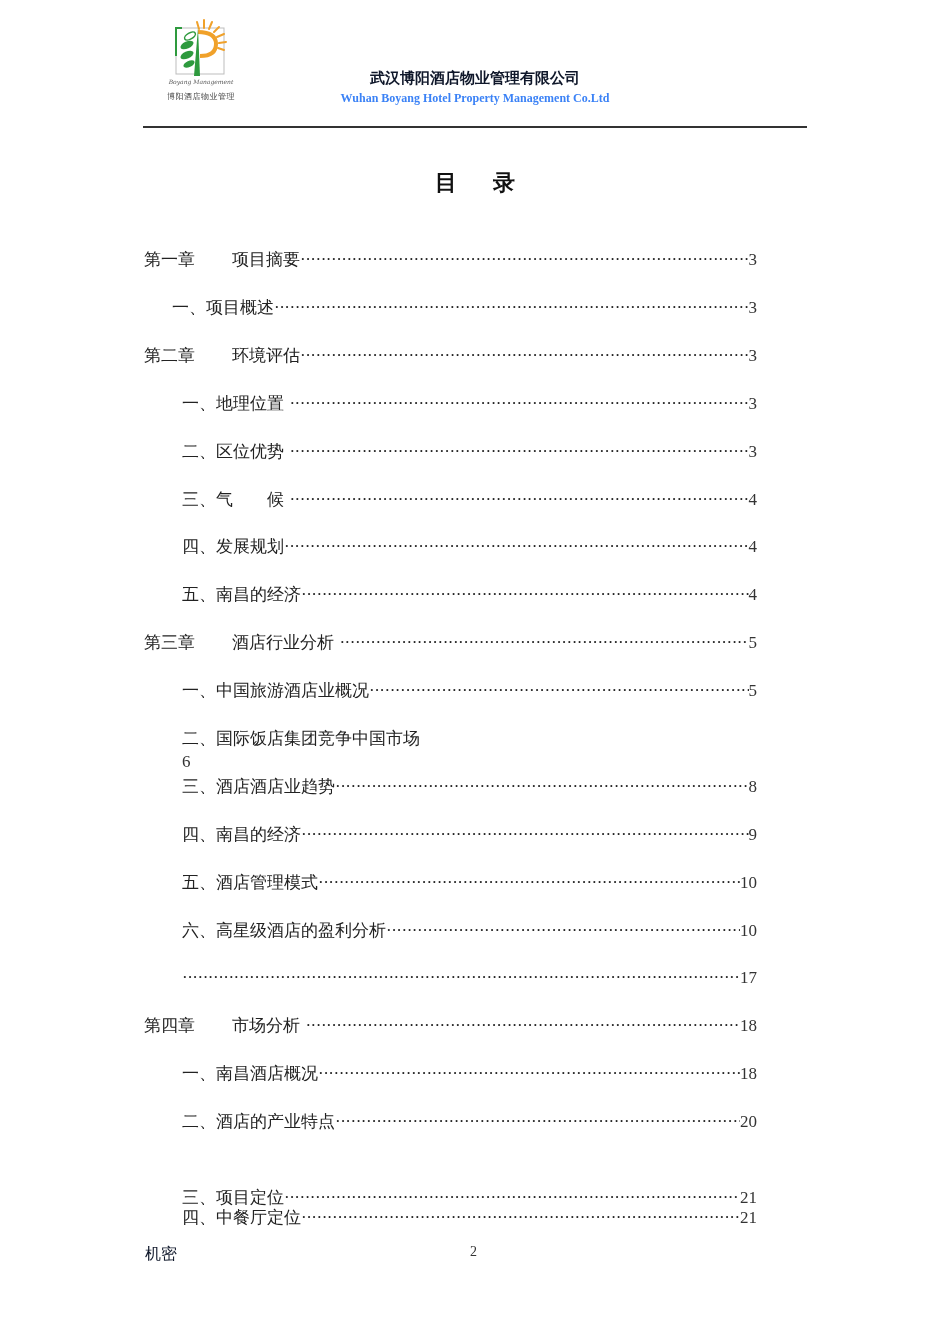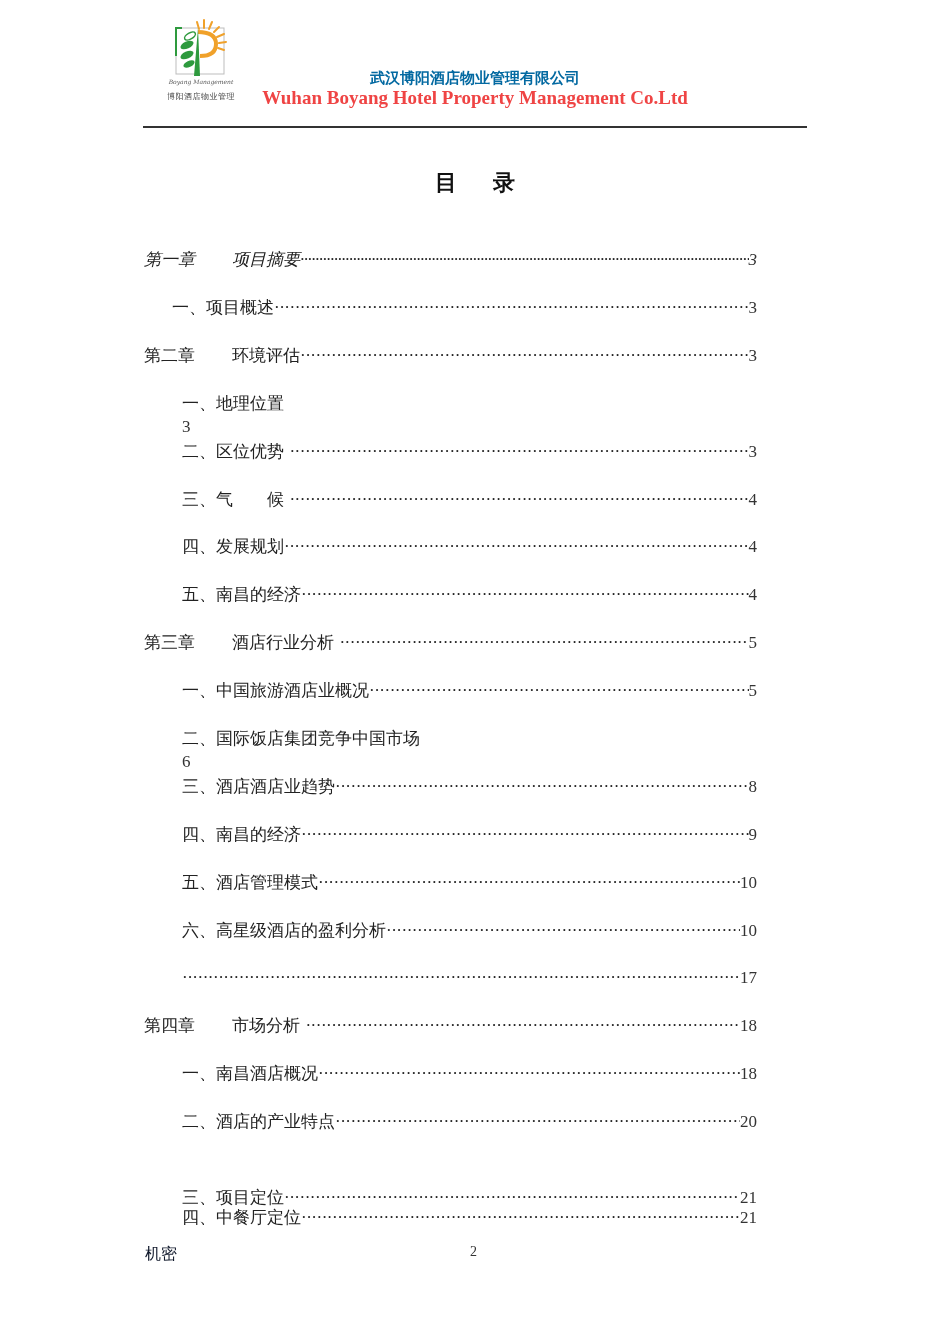--- a/index.html
+++ b/index.html
@@ -42,28 +42,28 @@
       position: absolute;
       left: 240px; top: 68px;
       width: 470px;
       text-align: center;
     }
     .company-cn {
       font-family: "DejaVu Sans", sans-serif;
       font-weight: bold;
       font-size: 15px;
       line-height: 20px;
-      color: #0369a1;
+      color: #0f172a;
     }
     .company-en {
       font-family: "Liberation Serif", serif;
       font-weight: bold;
-      font-size: 19px;
+      font-size: 12px;
       line-height: 20px;
-      color: #ef4444;
+      color: #3b82f6;
     }
     .header-rule {
       position: absolute;
       left: 143px; top: 126px;
       width: 664px; height: 0;
       border-top: 2px solid #333;
     }
     
     .toc-title {
       position: absolute;
@@ -172,36 +172,36 @@
   <div class="company">
     <div class="company-cn">武汉博阳酒店物业管理有限公司</div>
     <div class="company-en">Wuhan Boyang Hotel Property Management Co.Ltd</div>
   </div>
 
   <div class="header-rule"></div>
 
   <div class="toc-title">目录</div>
 
   <div class="toc" id="toc">
-      <div class="toc-row" style="left: 144px; top: 247px; width: 613px; font-style: italic;">
+      <div class="toc-row" style="left: 144px; top: 247px; width: 613px;">
         <span class="label"><span class="chapter-no">第一章</span><span style="white-space: pre;">项目摘要</span></span>
         <span class="leader"></span>
         <span class="page-no">3</span>
       </div>
       <div class="toc-row" style="left: 172px; top: 295px; width: 585px;">
         <span class="label"><span style="white-space: pre; text-align: right;">一、项目概述</span></span>
         <span class="leader"></span>
         <span class="page-no">3</span>
       </div>
       <div class="toc-row" style="left: 144px; top: 343px; width: 613px;">
         <span class="label"><span class="chapter-no">第二章</span><span style="white-space: pre; margin-top: 12px;">环境评估</span></span>
         <span class="leader"></span>
         <span class="page-no">3</span>
       </div>
-      <div class="toc-row" style="left: 182px; top: 391px; width: 575px; flex-direction: column;">
+      <div class="toc-row" style="left: 182px; top: 391px; width: 575px;">
         <span class="label"><span style="white-space: pre;">一、地理位置 </span></span>
         <span class="leader"></span>
         <span class="page-no">3</span>
       </div>
       <div class="toc-row" style="left: 182px; top: 439px; width: 575px;">
         <span class="label"><span style="white-space: pre;">二、区位优势 </span></span>
         <span class="leader"></span>
         <span class="page-no">3</span>
       </div>
       <div class="toc-row" style="left: 182px; top: 487px; width: 575px;">

